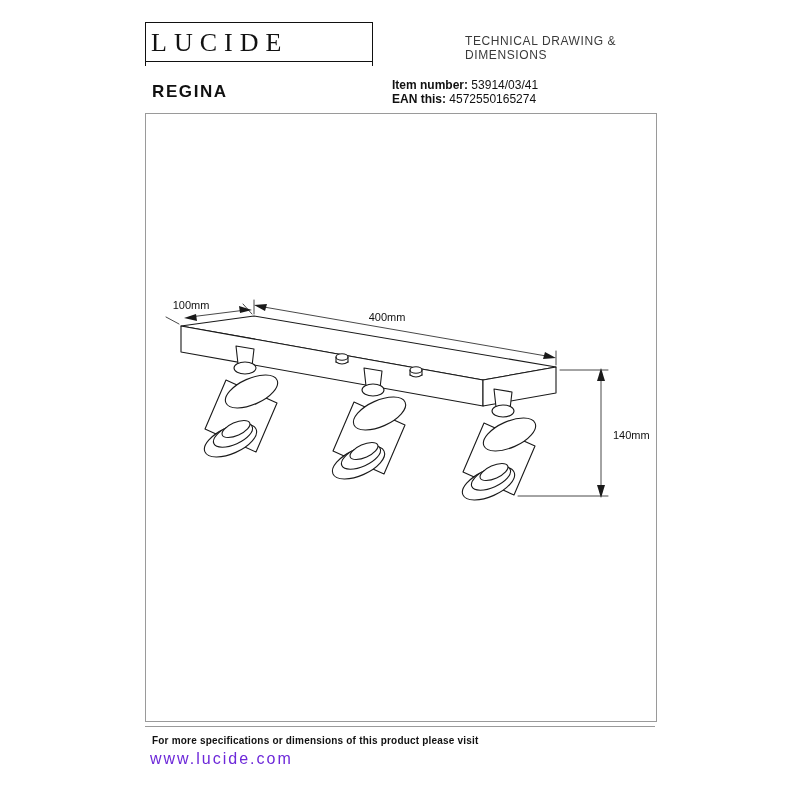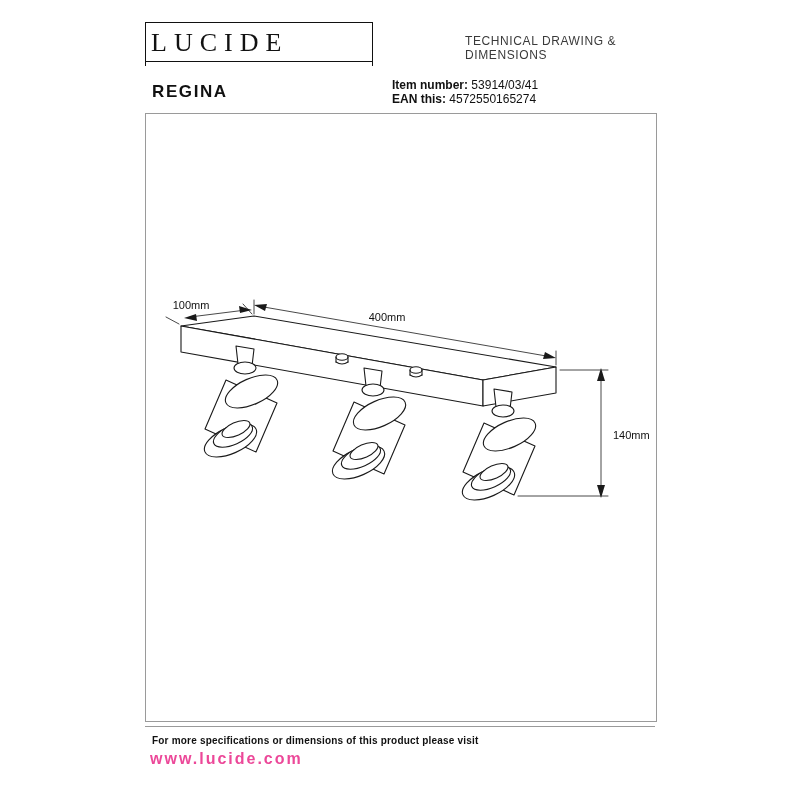--- a/index.html
+++ b/index.html
@@ -139,23 +139,23 @@
     font-size: 10px;
     font-weight: bold;
     color: #111;
     letter-spacing: 0.2px;
   }
   .footer-url {
     position: absolute;
     left: 150px;
     top: 750px;
     font-size: 16px;
-    font-weight: bold;
+    font-weight: normal;
     letter-spacing: 2px;
-    color: #ec4899;
+    color: #6d28d9;
   }
 </style>
 </head>
 <body>
 
 <div class="page">
 
   <div class="header">
     <div class="logo">
       <div class="logo-line-top"></div>

